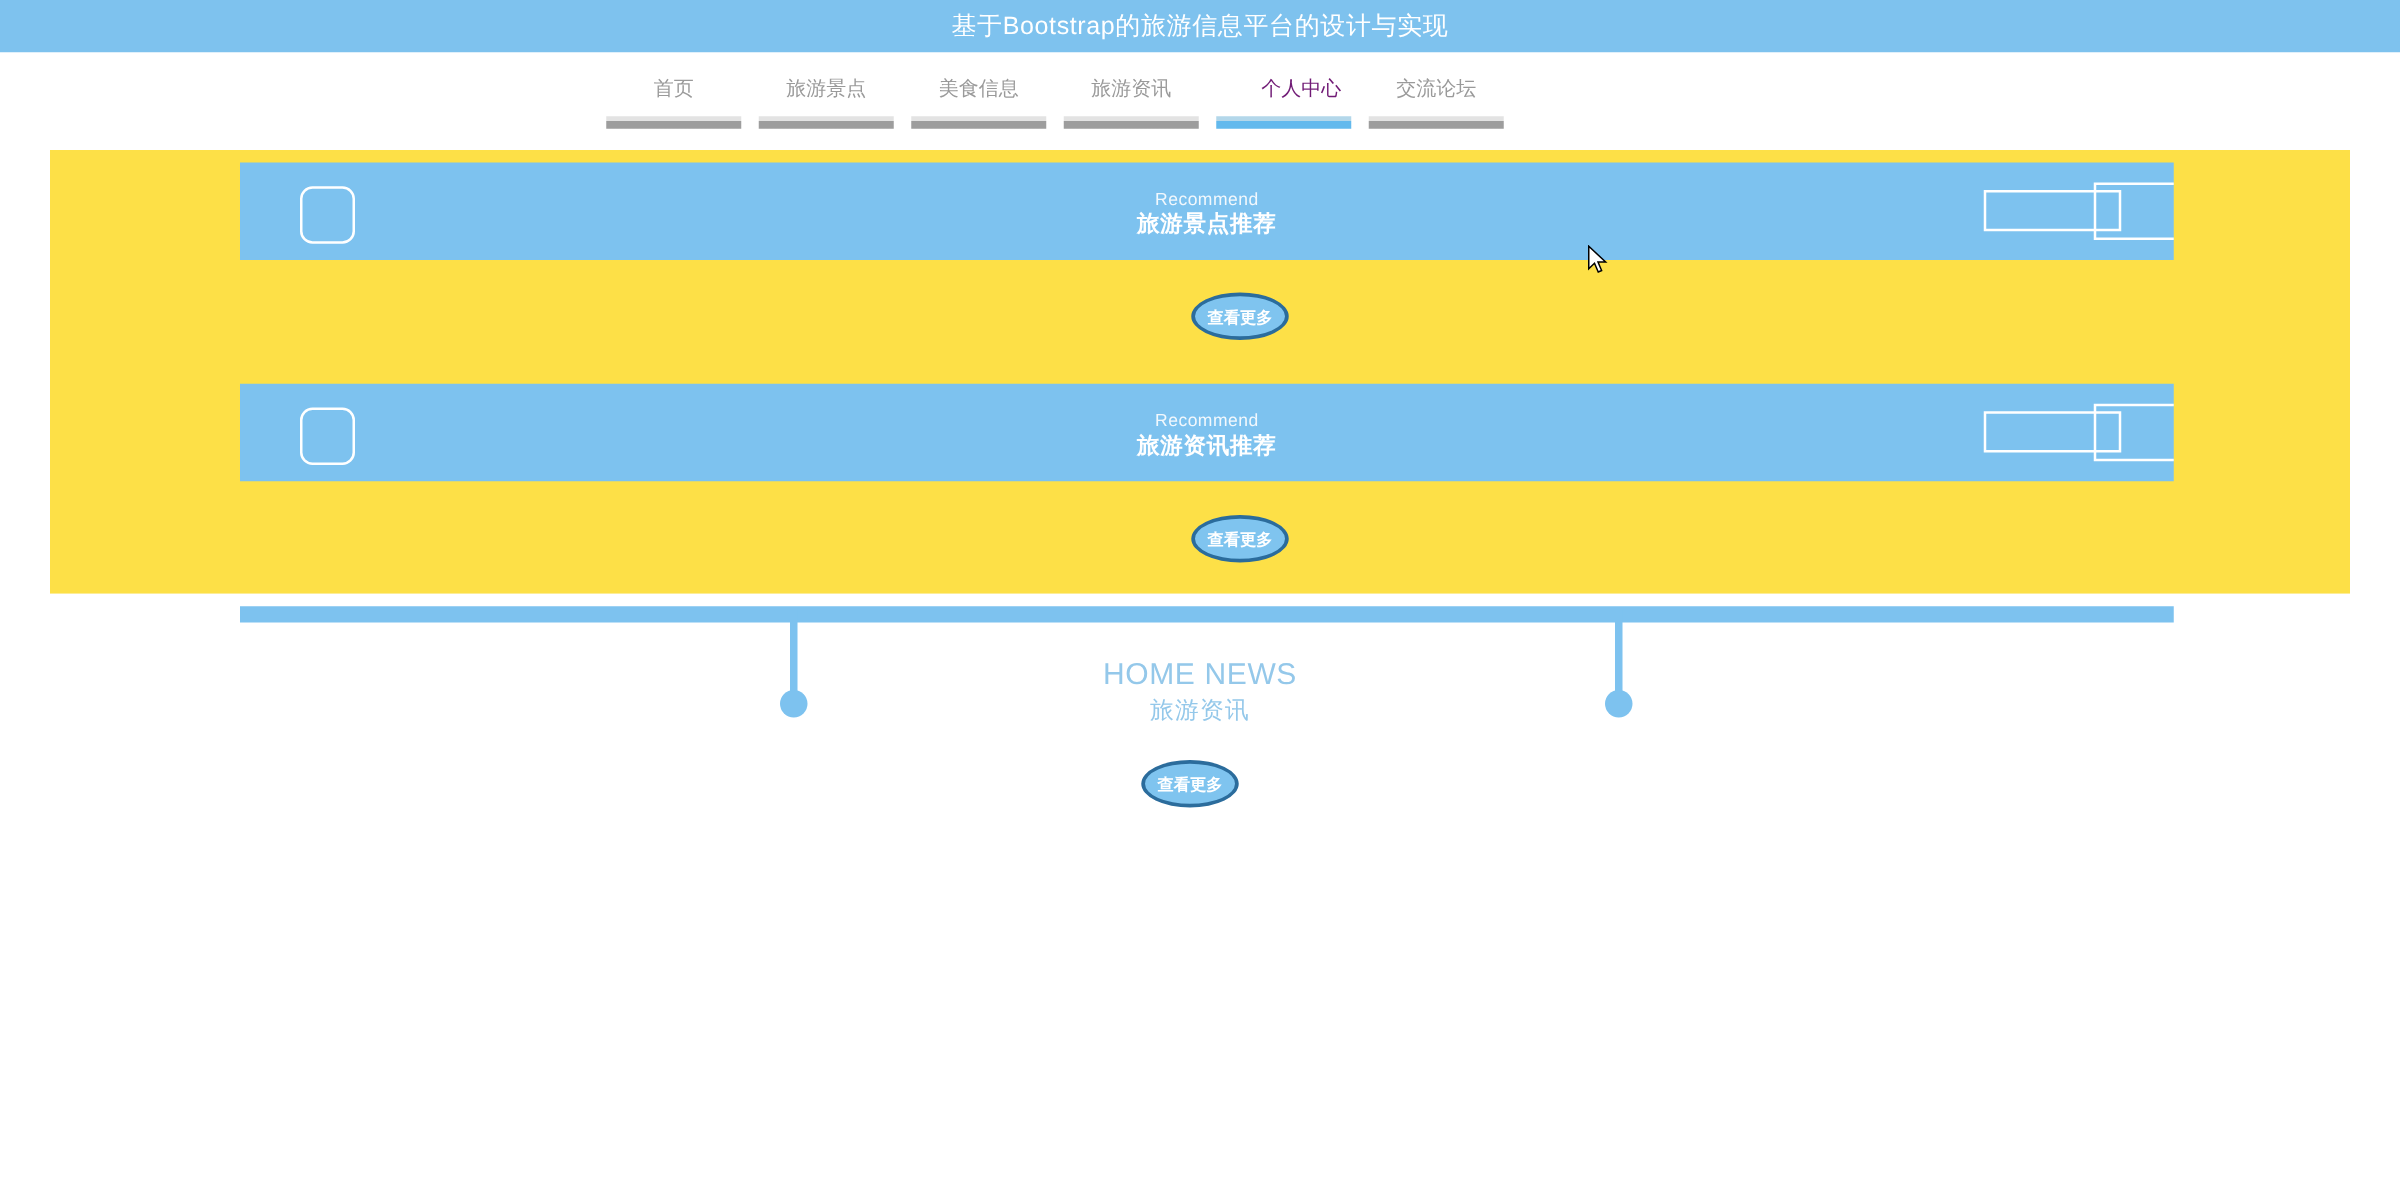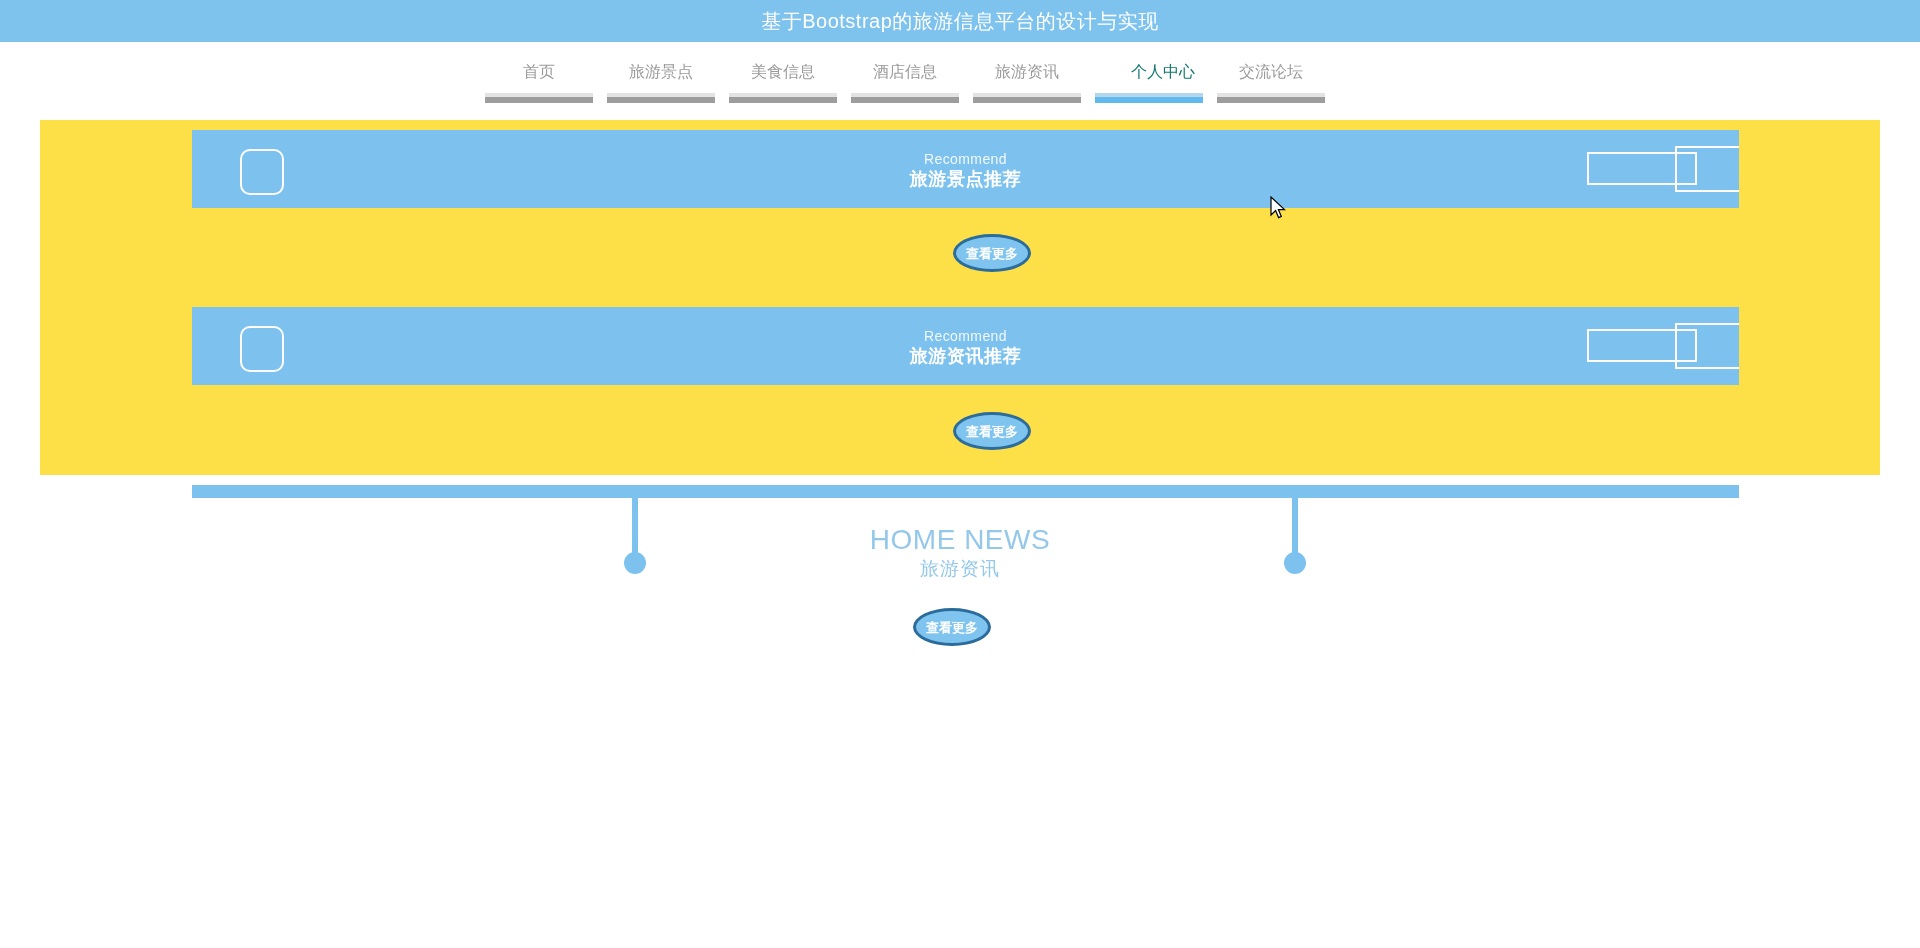--- a/index.html
+++ b/index.html
@@ -63,21 +63,21 @@
     user-select: none;
   }
   .nav-label {
     font-size: 16px;
     color: #9a9a9a;
     line-height: 20px;
     padding-top: 20px;
     padding-bottom: 11px;
     white-space: nowrap;
   }
-  .nav-item.active .nav-label { color: #0f766e; margin-left: 28px; }
+  .nav-item.active .nav-label { color: #701a75; margin-left: 28px; }
   .nav-underline {
     width: 108px;
     height: 10px;
     background: linear-gradient(to bottom, #e3e3e3 0%, #e3e3e3 42%, #9d9d9d 42%, #9d9d9d 100%);
   }
   .nav-item.active .nav-underline {
     background: linear-gradient(to bottom, #b3d7ea 0%, #b3d7ea 42%, #62b9ed 42%, #62b9ed 100%);
   }
 
   
@@ -228,21 +228,21 @@
     position: absolute;
     left: 0;
     top: 50px;
     width: 1920px;
     display: flex;
     flex-direction: column;
     align-items: center;
   }
   .news-en {
     color: #94c8ea;
-    font-size: 28px;
+    font-size: 24px;
     line-height: 30px;
     letter-spacing: 0.5px;
   }
   .news-cn {
     color: #94c8ea;
     font-size: 19px;
     line-height: 28px;
     letter-spacing: 1px;
   }
   .more-btn-3 { left: 913px; top: 133px; }
@@ -275,24 +275,20 @@
     <div class="nav-item">
       <span class="nav-label">旅游景点</span>
       <span class="nav-underline"></span>
     </div>
 
     <div class="nav-item">
       <span class="nav-label">美食信息</span>
       <span class="nav-underline"></span>
     </div>
 
-    <div class="nav-item">
-      <span class="nav-label">酒店信息</span>
-      <span class="nav-underline"></span>
-    </div>
 
 
     <div class="nav-item">
       <span class="nav-label">旅游资讯</span>
       <span class="nav-underline"></span>
     </div>
 
     <div class="nav-item active">
       <span class="nav-label">个人中心</span>
       <span class="nav-underline"></span>

